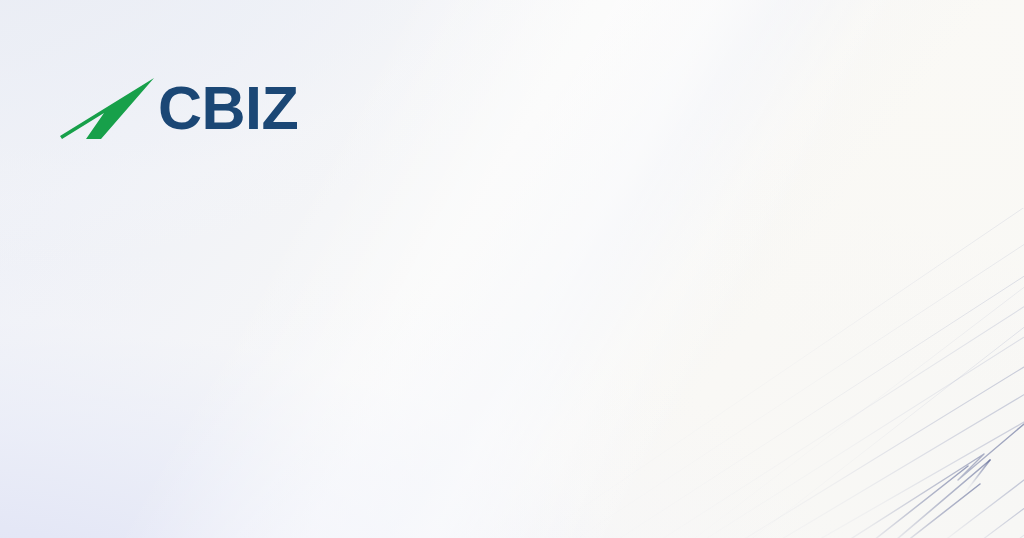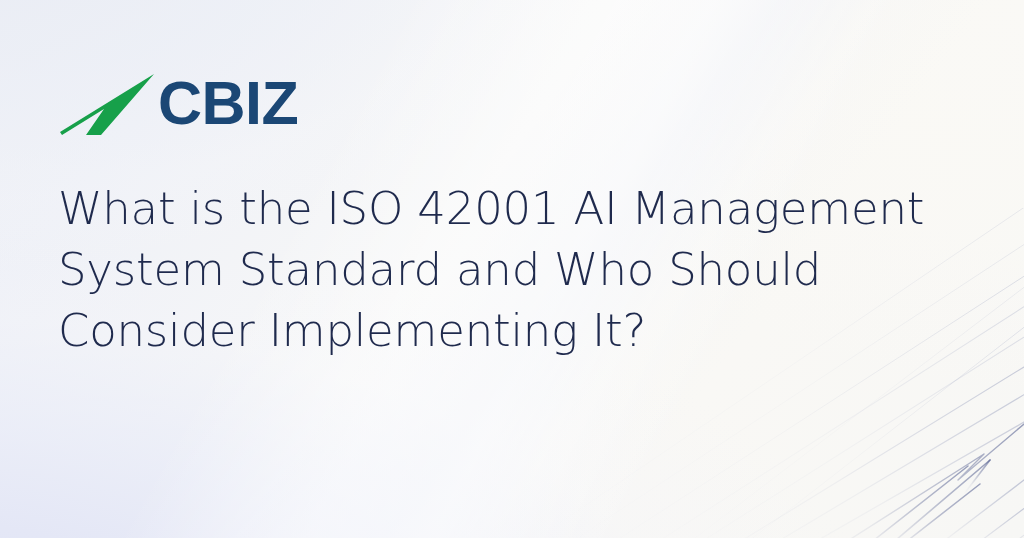--- a/index.html
+++ b/index.html
@@ -106,21 +106,21 @@
     pointer-events: none;
   }
   .linework svg { display: block; width: 100%; height: 100%; }
 
   
   .logo {
     position: absolute;
     left: 60px;
     top: 68px;
     display: flex;
-    align-items: center;
+    align-items: flex-end;
     height: 72px;
   }
 
   .logo-mark {
     width: 96px;
     height: 64px;
     flex: none;
     margin-right: 2px;
   }
   .logo-mark svg { display: block; width: 100%; height: 100%; }
@@ -223,15 +223,14 @@
   <div class="logo">
     <span class="logo-mark">
       <svg viewBox="0 0 96 64" xmlns="http://www.w3.org/2000/svg">
 
         <path d="M 94 2 L 41 63 L 26 63 L 44 37 L 2 63 L 0 60 Z" fill="#17a04a"></path>
       </svg>
     </span>
     <span class="logo-word">CBIZ</span>
   </div>
 
-  <h1 class="headline">What is the ISO 42001 AI Management System Standard and Who Should Consider Implementing It?</h1>
 
 </div>
 
 </body></html>

